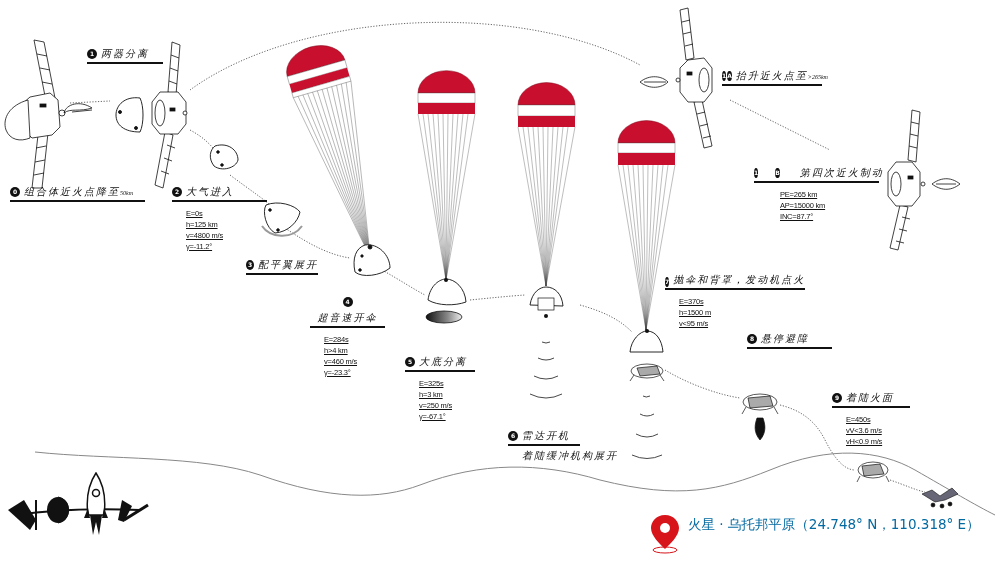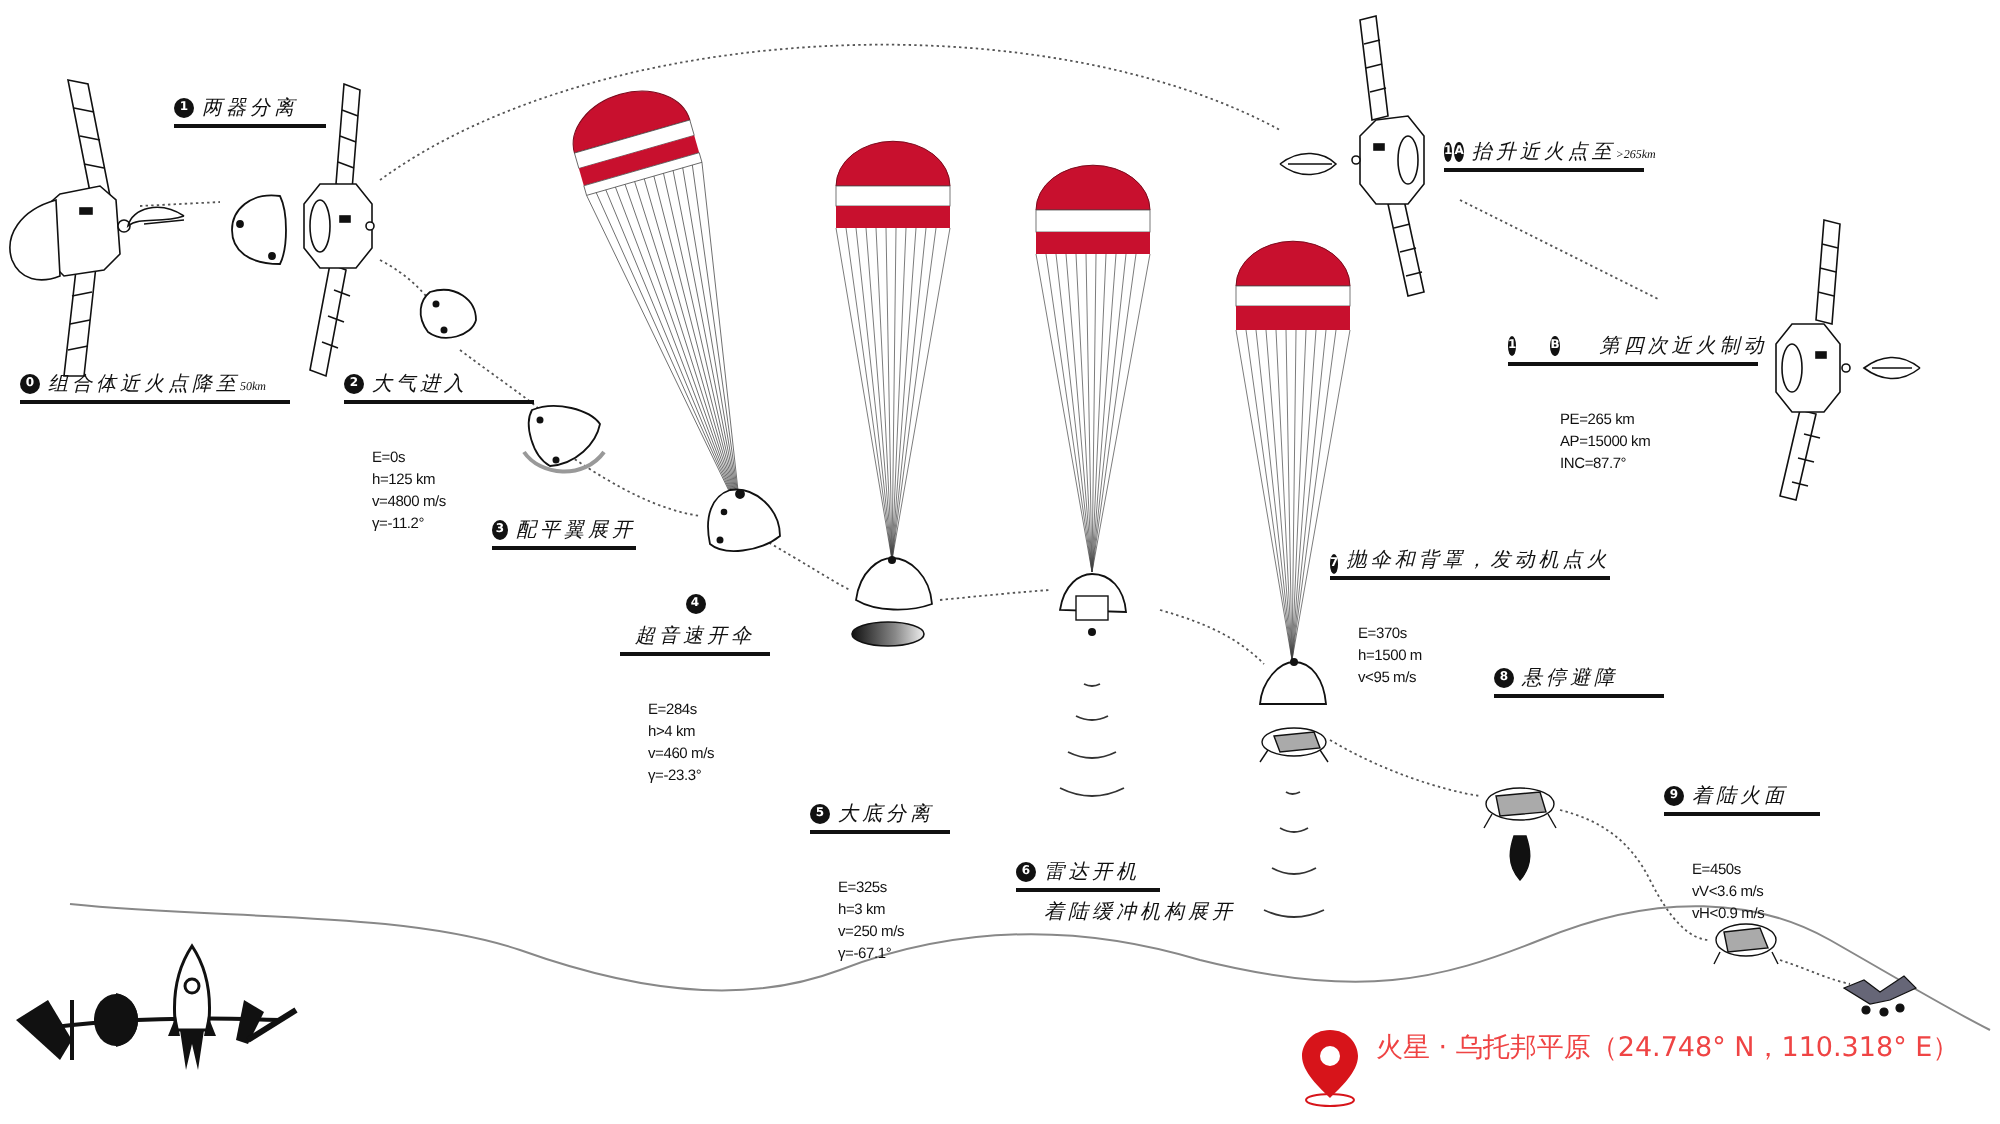--- a/index.html
+++ b/index.html
@@ -3,25 +3,25 @@
 <meta charset="utf-8">
 <style>
   html,body{margin:0;padding:0;background:#fff;}
   body{width:1000px;height:562px;position:relative;overflow:hidden;font-family:"DejaVu Sans",sans-serif;color:#111;}
   svg.scene{position:absolute;left:0;top:0;}
   .step{position:absolute;}
   .step .head{display:flex;align-items:center;gap:4px;border-bottom:2px solid #111;padding-bottom:1px;white-space:nowrap;}
   .step .num{display:inline-flex;align-items:center;justify-content:center;width:10px;height:10px;border-radius:50%;background:#111;color:#fff;font-size:6px;font-weight:bold;line-height:1;}
   .step .title{font-family:Liberation Serif, serif;font-size:10px;font-style:italic;letter-spacing:2px;color:#111;}
   .step .title small{font-size:6px;letter-spacing:0;font-style:italic;}
-  .step .params{margin-left:14px;margin-top:21px;font-family:"Liberation Sans",sans-serif;font-size:7.5px;line-height:11px;color:#111;letter-spacing:-0.2px;}
+  .step .params{margin-left:14px;margin-top:6px;font-family:"Liberation Sans",sans-serif;font-size:7.5px;line-height:11px;color:#111;letter-spacing:-0.2px;text-decoration:underline;}
   .step .params div{white-space:nowrap;}
   .step .sub{font-family:"DejaVu Serif",serif;font-size:10px;font-style:italic;letter-spacing:2px;margin-left:14px;margin-top:3px;white-space:nowrap;}
   .location{position:absolute;left:652px;top:516px;display:flex;align-items:flex-end;gap:6px;}
-  .location .label{font-family:"DejaVu Sans",sans-serif;font-size:13.5px;color:#ef4444;white-space:nowrap;line-height:16px;}
+  .location .label{font-family:"DejaVu Sans",sans-serif;font-size:13.5px;color:#0369a1;white-space:nowrap;line-height:16px;}
 </style>
 </head>
 <body>
 
 <svg class="scene" width="1000" height="562" viewBox="0 0 1000 562">
   <defs>
     <g id="chute-lines">
       <line x1="0" y1="0" x2="0" y2="0"></line>
     </g>
     <linearGradient id="heatshield" x1="0" x2="1" y1="0" y2="0">
@@ -350,21 +350,21 @@
     </div>
   <div class="params">
       <div>E=284s</div>
       <div>h&gt;4 km</div>
       <div>v=460 m/s</div>
       <div>γ=-23.3°</div>
     </div>
 </div>
 
 <div class="step" style="left:405px;top:355px;">
-  <div class="head" style="width:70px;margin-top:45px;">
+  <div class="head" style="width:70px;">
       <span class="num">5</span>
       <span class="title">大底分离</span>
     </div>
   <div class="params">
       <div>E=325s</div>
       <div>h=3 km</div>
       <div>v=250 m/s</div>
       <div>γ=-67.1°</div>
     </div>
 </div>

